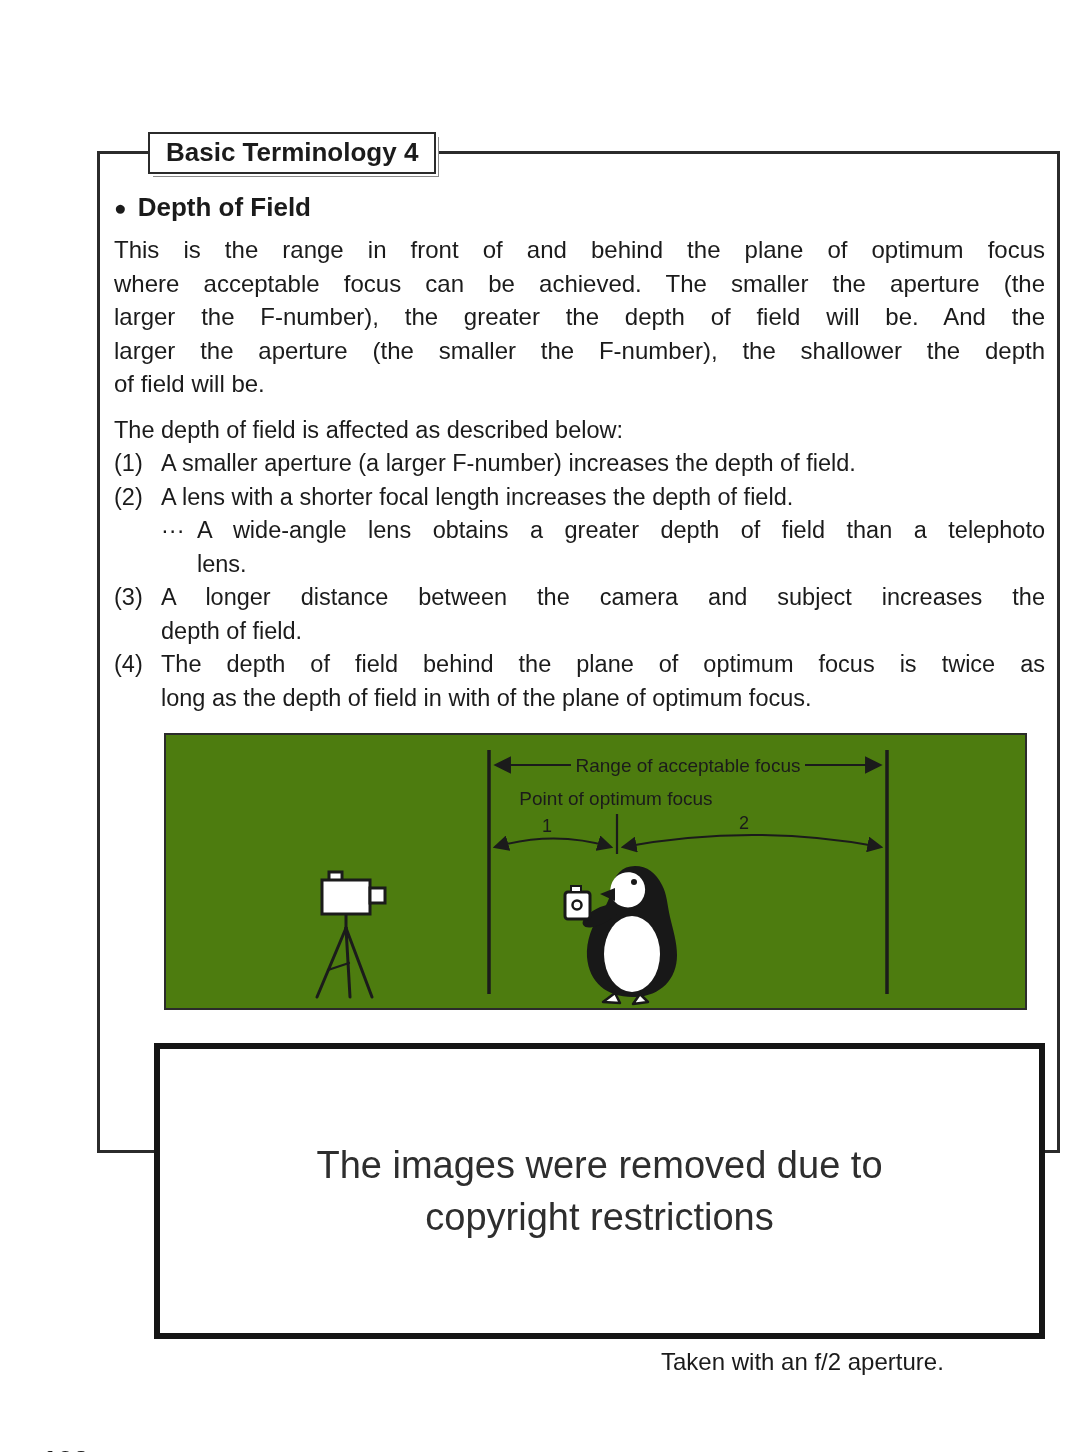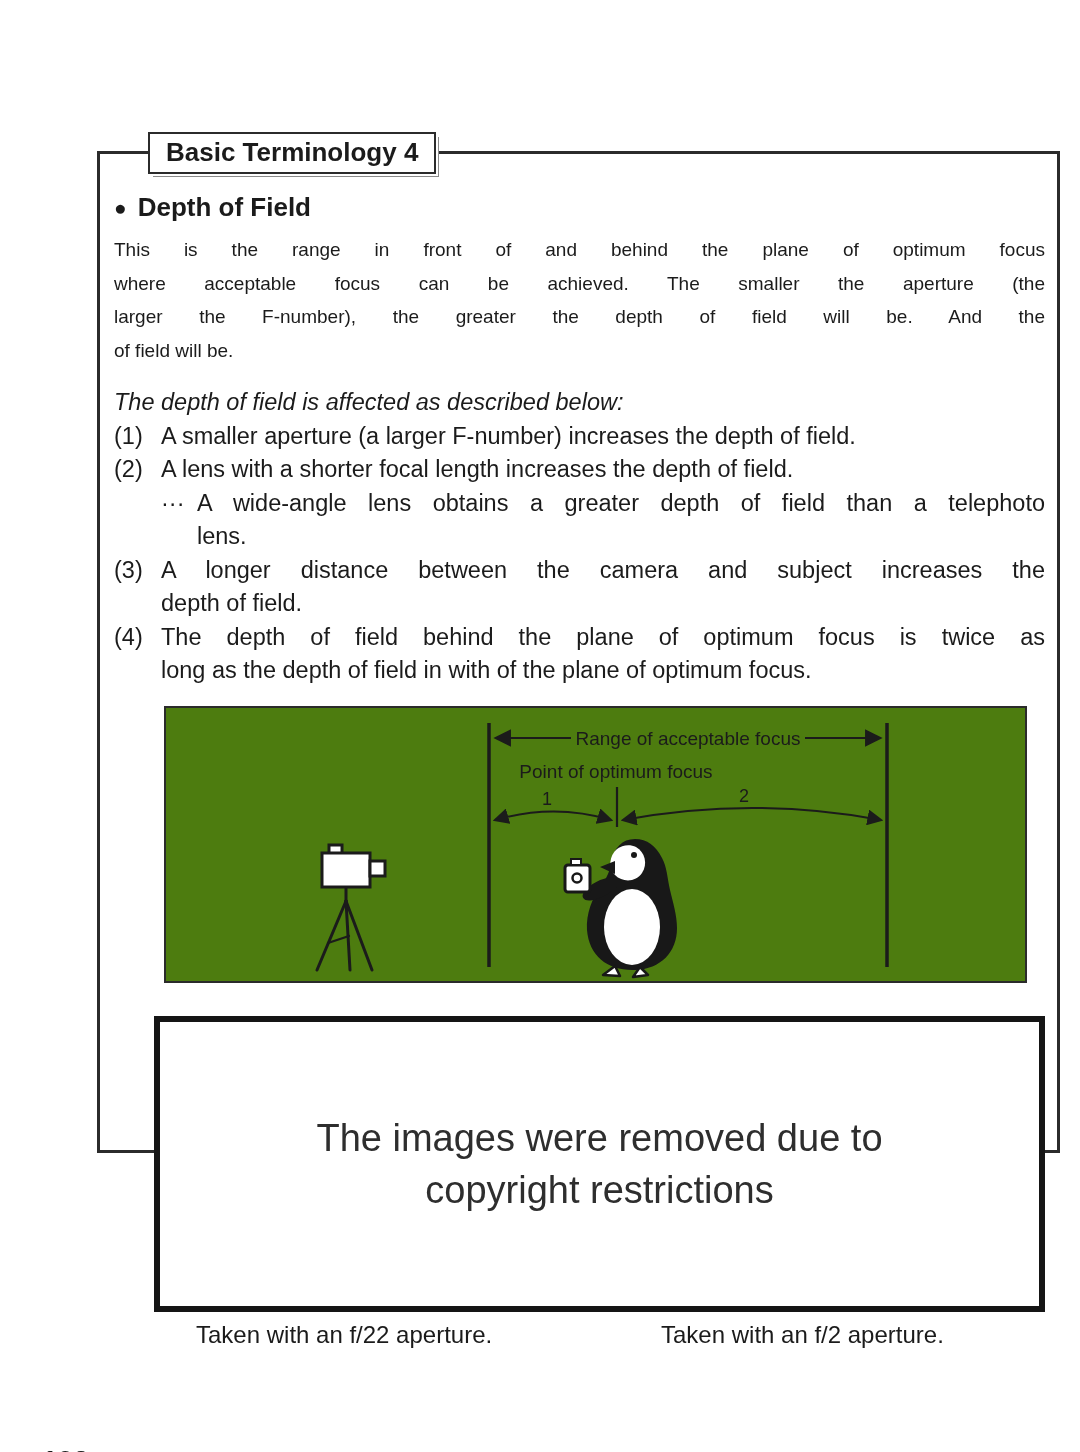--- a/index.html
+++ b/index.html
@@ -31,23 +31,23 @@
   .inner { padding: 38px 12px 0 14px; }
   .heading {
     font-size: 26px;
     font-weight: bold;
     display: flex;
     align-items: center;
     gap: 11px;
     margin-bottom: 10px;
   }
   .bullet { font-size: 21px; line-height: 1; }
-  .para { font-size: 19px; line-height: 33.5px; }
+  .para { font-size: 24px; line-height: 33.5px; }
   .jl { text-align: justify; text-align-last: justify; }
-  .affected { margin-top: 19px; font-size: 23.5px; line-height: 33.5px; font-style: italic; }
+  .affected { margin-top: 13px; font-size: 23.5px; line-height: 33.5px; }
   .li { display: flex; font-size: 23.5px; line-height: 33.5px; }
   .li .marker { flex: 0 0 47px; }
   .li .txt { flex: 1; }
   .sub { display: flex; margin-left: 47px; font-size: 23.5px; line-height: 33.5px; }
   .sub .marker { flex: 0 0 36px; }
   .sub .txt { flex: 1; }
   .figure {
     margin: 18px 0 0 50px;
     width: 863px; height: 277px;
     border: 2px solid #2b2b2b;
@@ -87,20 +87,21 @@
 
     <div class="heading">
       <span class="bullet">●</span>
       <span>Depth of Field</span>
     </div>
 
     <div class="para">
       <div class="jl">This is the range in front of and behind the plane of optimum focus</div>
       <div class="jl">where acceptable focus can be achieved. The smaller the aperture (the</div>
       <div class="jl">larger the F-number), the greater the depth of field will be. And the</div>
+      <div class="jl">larger the aperture (the smaller the F-number), the shallower the depth</div>
       <div>of field will be.</div>
     </div>
 
     <div class="affected">The depth of field is affected as described below:</div>
 
     <div class="list">
 
       <div class="li">
         <span class="marker">(1)</span>
         <span class="txt">A smaller aperture (a larger F-number) increases the depth of field.</span>
@@ -186,20 +187,19 @@
         </g>
       </svg>
     </div>
 
     <div class="removed-box">
       <div class="removed-line">The images were removed due to</div>
       <div class="removed-line">copyright restrictions</div>
     </div>
 
     <div class="captions">
-      <span class="cap-left">Taken with an f/22 aperture.</span>
       <span class="cap-right">Taken with an f/2 aperture.</span>
     </div>
 
   </div>
 </div>
 
 <div class="page-num">102</div>
 
 </body></html>

